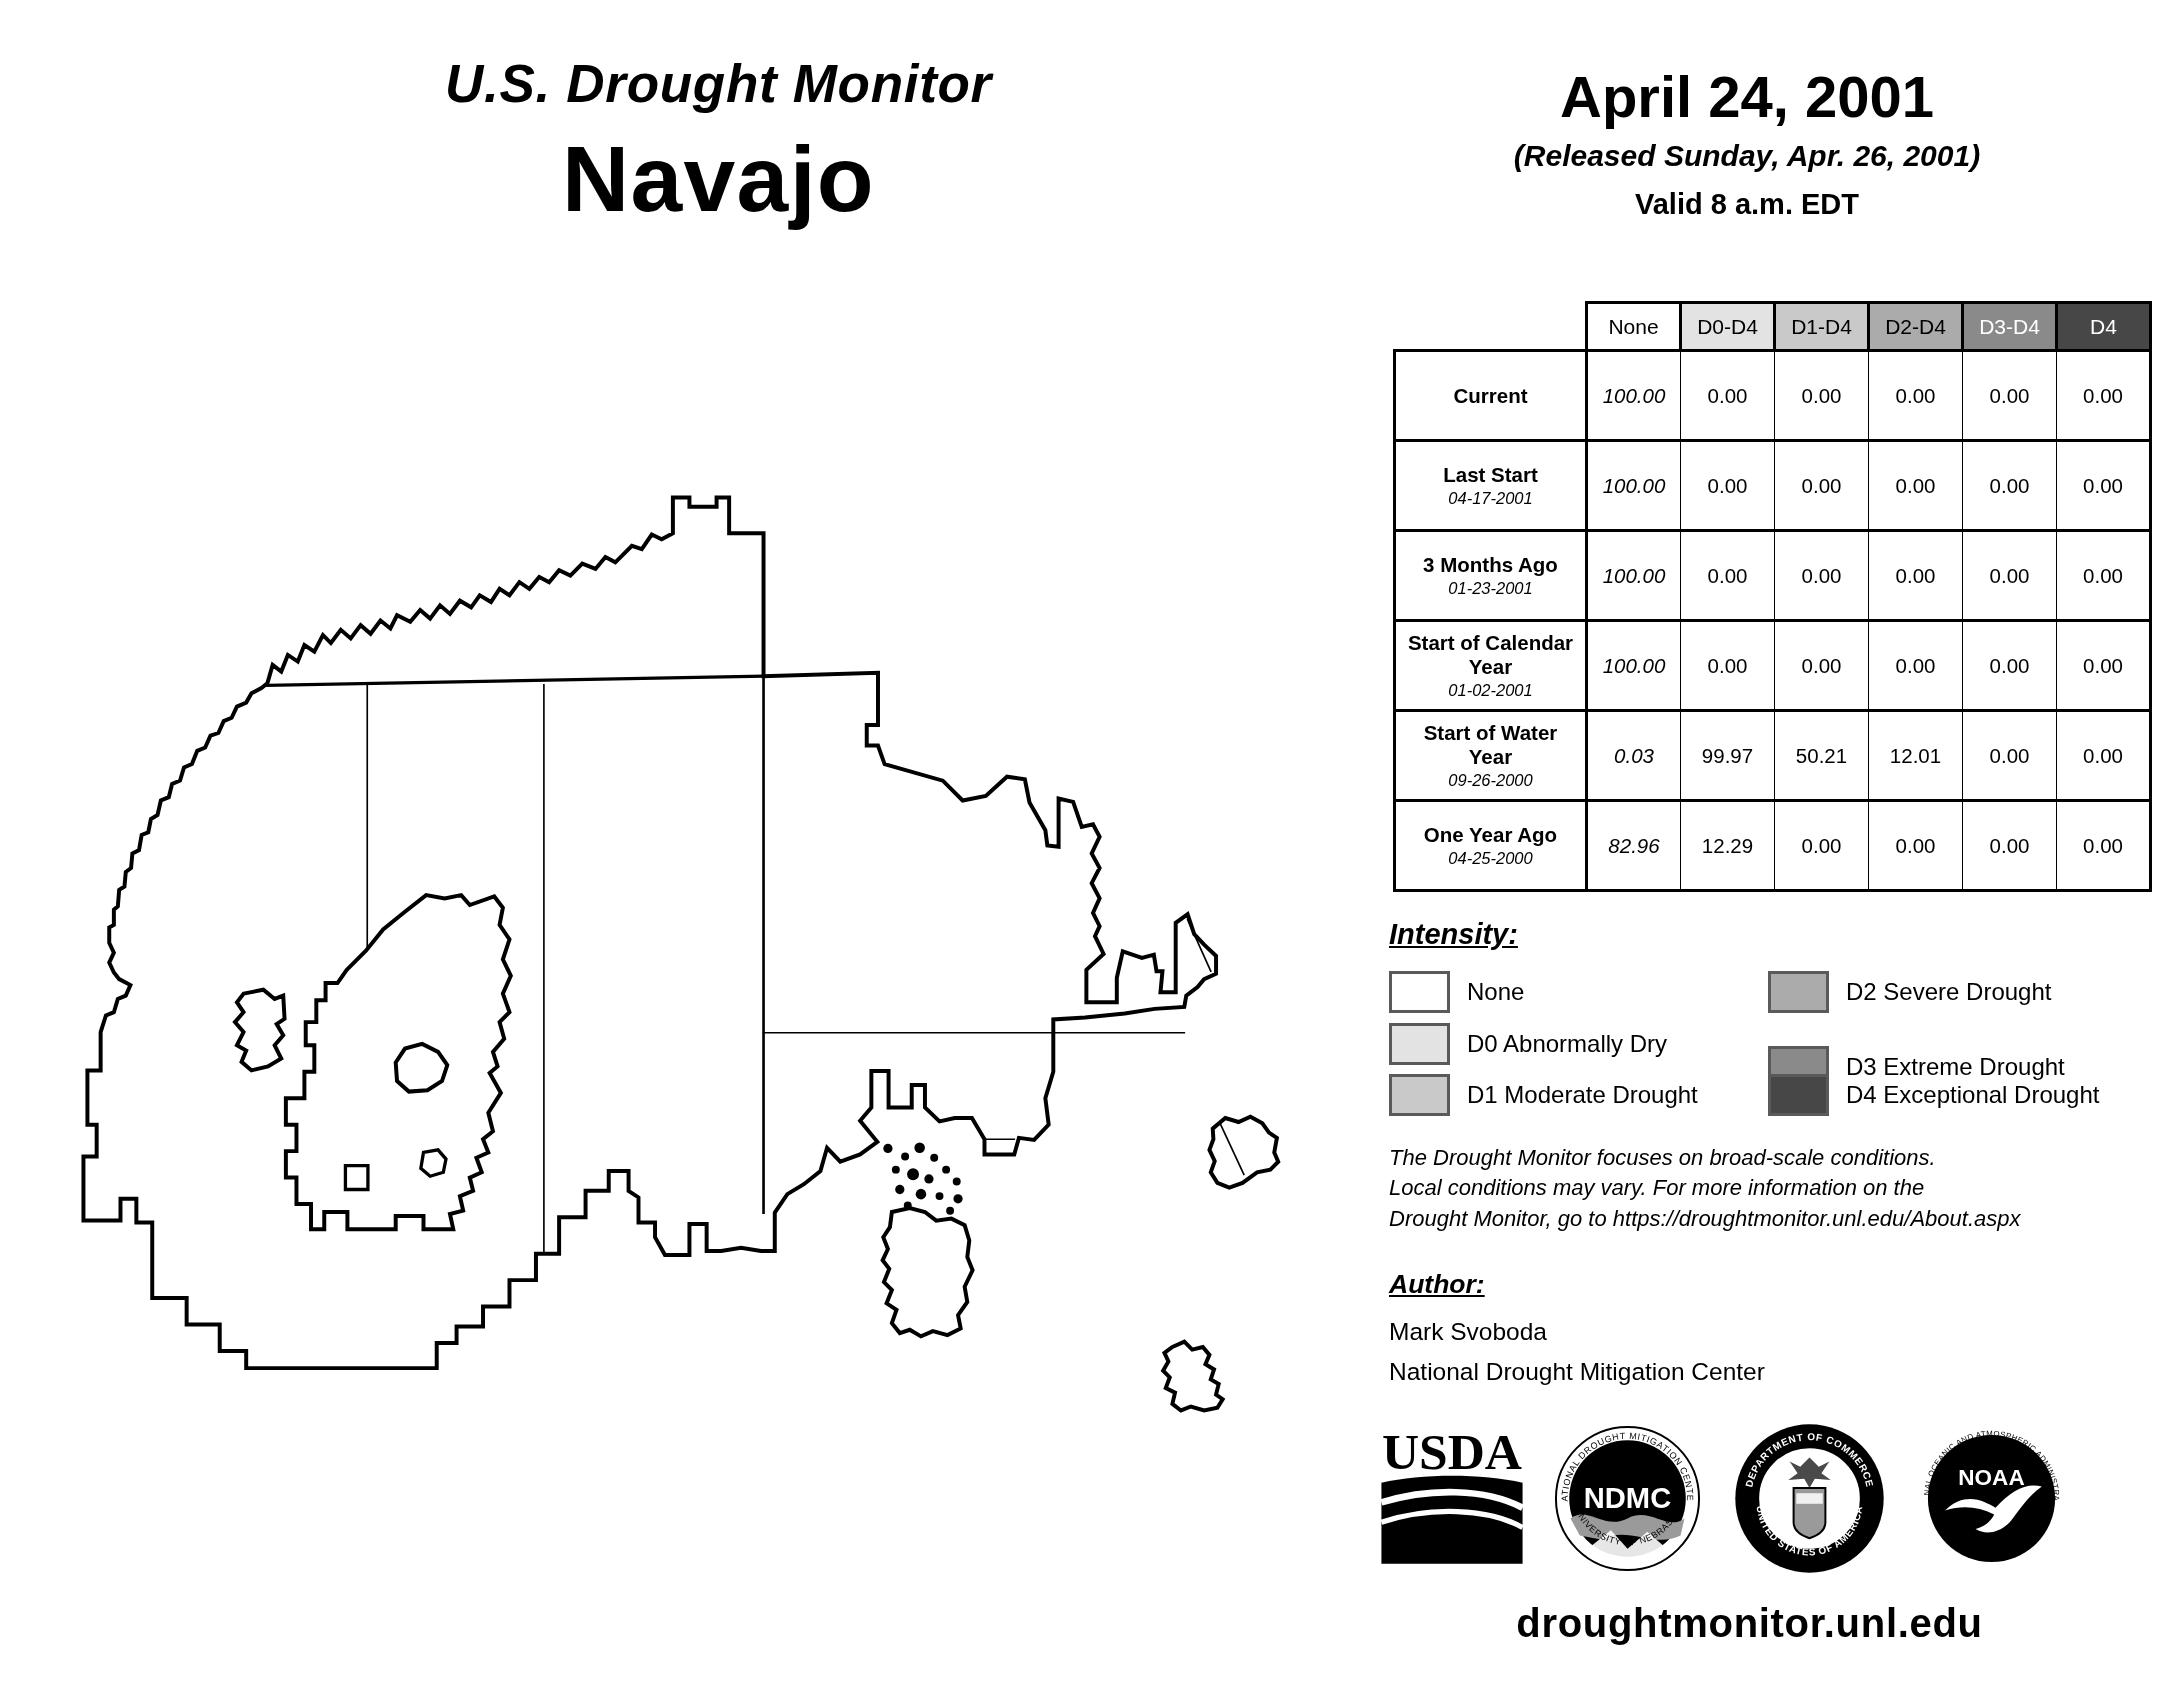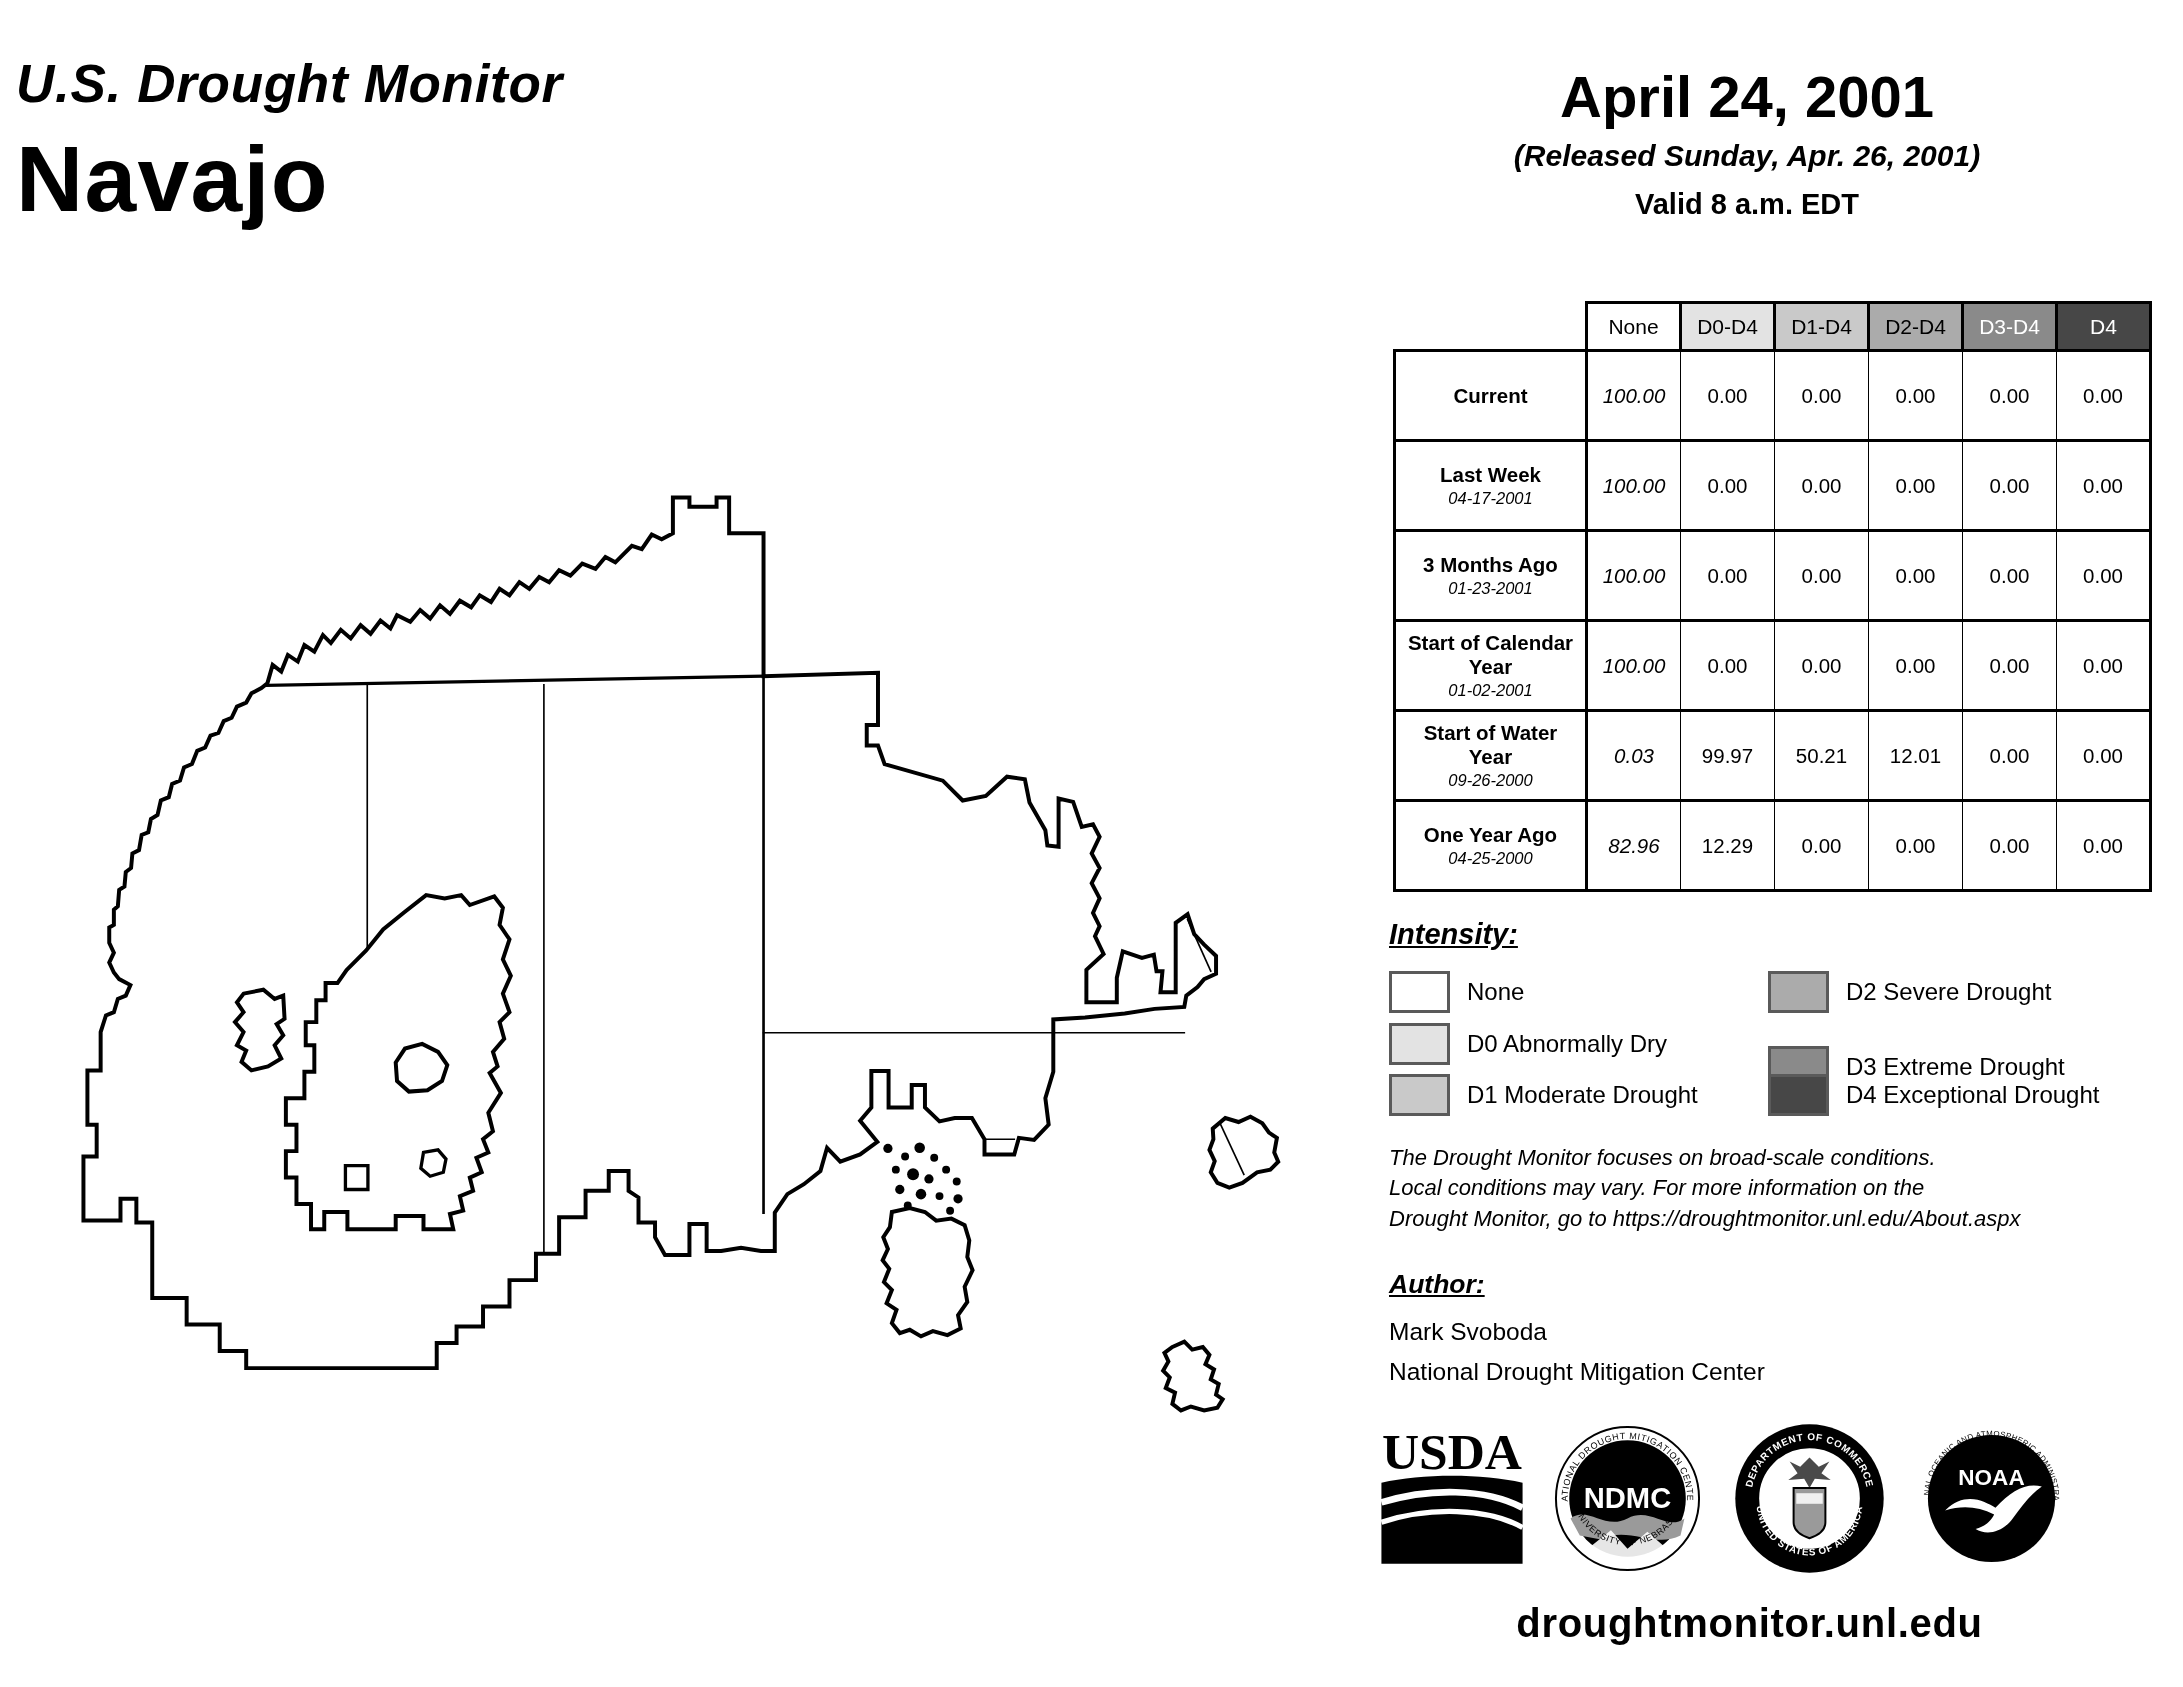--- a/index.html
+++ b/index.html
@@ -1,21 +1,21 @@
 <!DOCTYPE html>
 <html style="font-size:10.6px"><head>
 <meta charset="utf-8">
 <style>
   html,body{margin:0;padding:0;background:#ffffff;}
   body{width:2183px;height:1687px;overflow:hidden;font-family:"Liberation Sans",sans-serif;color:#000;}
   #page{position:relative;width:2183px;height:1687px;background:#fff;}
   .abs{position:absolute;}
 
   
-  #title-block{left:16px;top:53px;width:1389px;}
+  #title-block{left:0;top:53px;width:1389px;text-align:center;padding-left:24px;}
   #product-title{font-size:53px;font-weight:bold;font-style:italic;letter-spacing:0.7px;}
   #region-title{font-size:93px;font-weight:bold;margin-top:12px;letter-spacing:1.3px;}
 
   
   #date-block{left:1416px;top:63px;width:662px;text-align:center;}
   #report-date{font-size:58px;font-weight:bold;}
   #released{font-size:30px;font-weight:bold;font-style:italic;margin-top:9.3px;}
   #valid{font-size:29px;font-weight:bold;margin-top:14.6px;}
 
   
@@ -196,21 +196,21 @@
       <td class="vcell vfirst">100.00</td>
       <td class="vcell">0.00</td>
       <td class="vcell">0.00</td>
       <td class="vcell">0.00</td>
       <td class="vcell">0.00</td>
       <td class="vcell vlast">0.00</td>
     </tr>
 
     <tr>
       <td class="rlabel">
-        <div class="rl-main">Last Week</div>
+        <div class="rl-main">Last Start</div>
         <div class="rl-date">04-17-2001</div>
       </td>
       <td class="vcell vfirst">100.00</td>
       <td class="vcell">0.00</td>
       <td class="vcell">0.00</td>
       <td class="vcell">0.00</td>
       <td class="vcell">0.00</td>
       <td class="vcell vlast">0.00</td>
     </tr>
 

